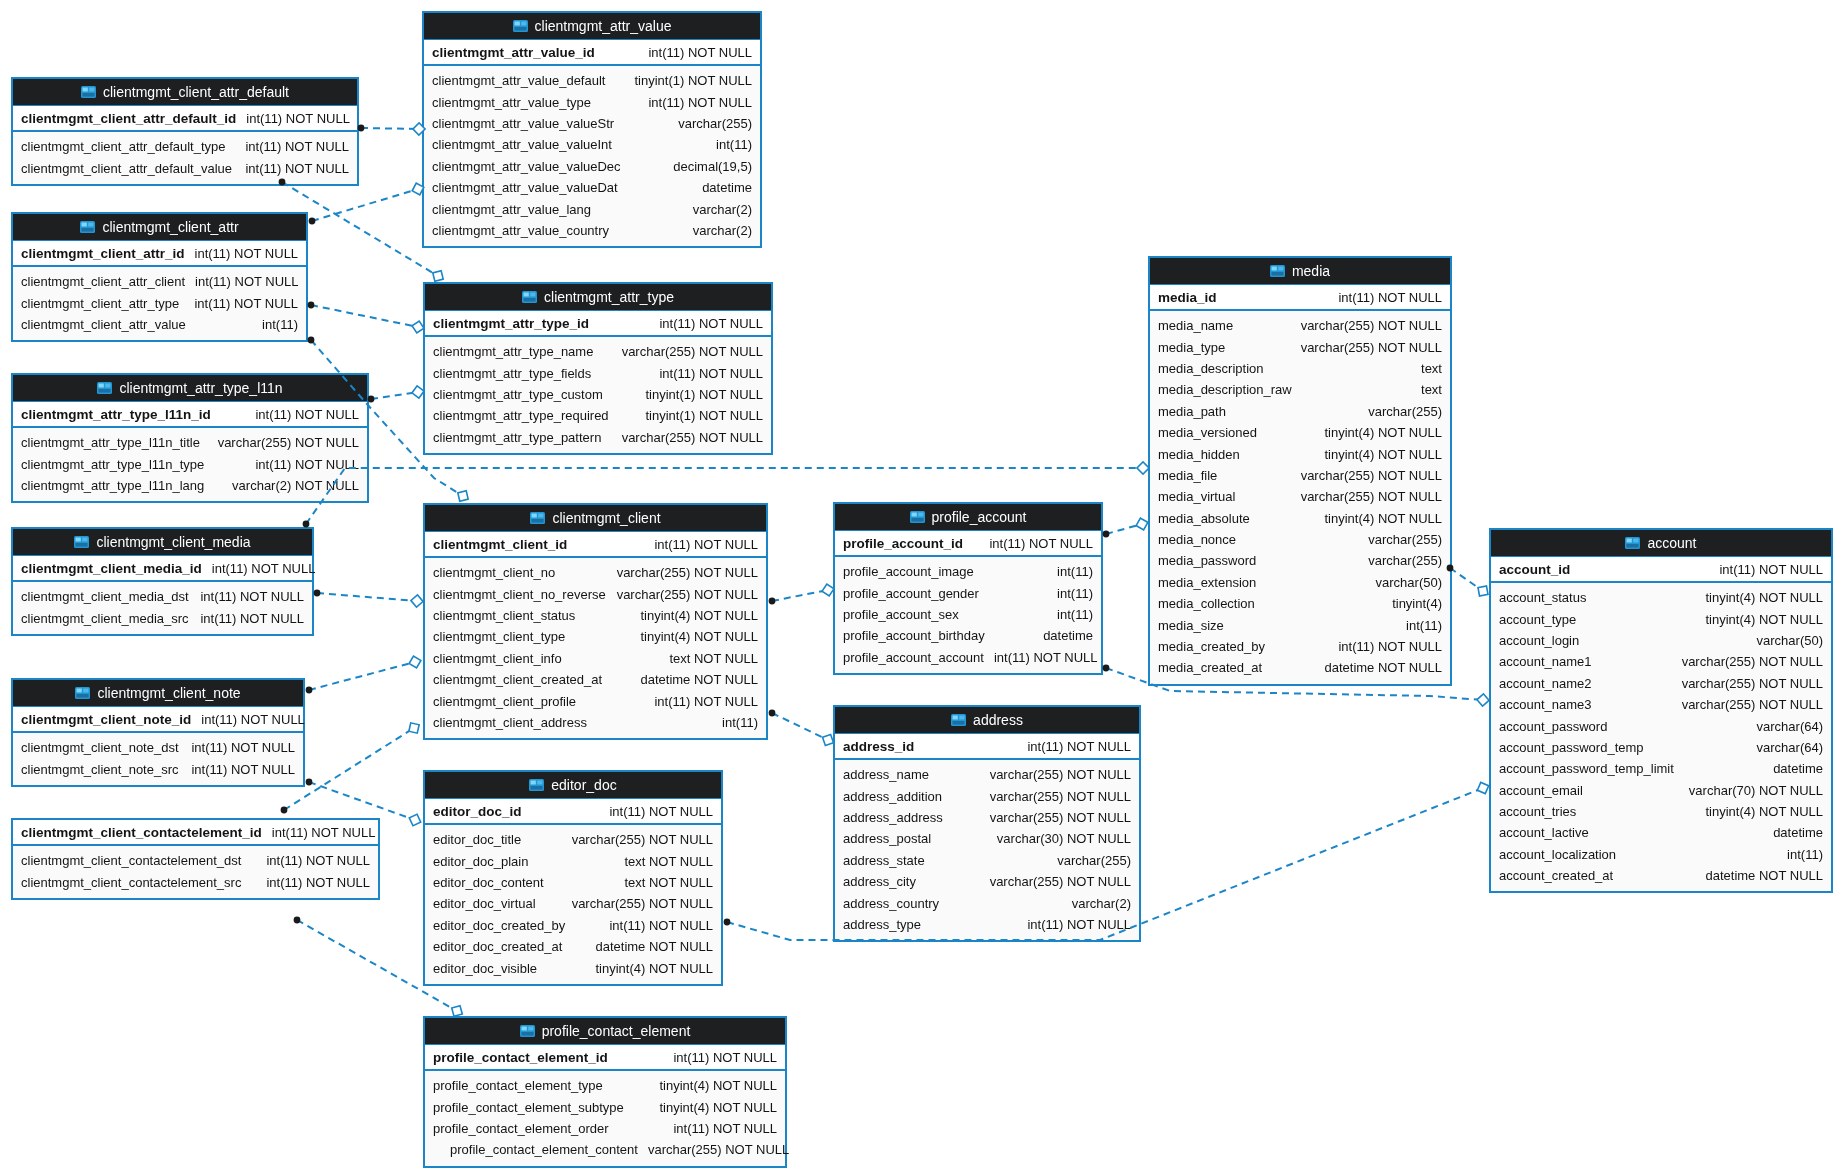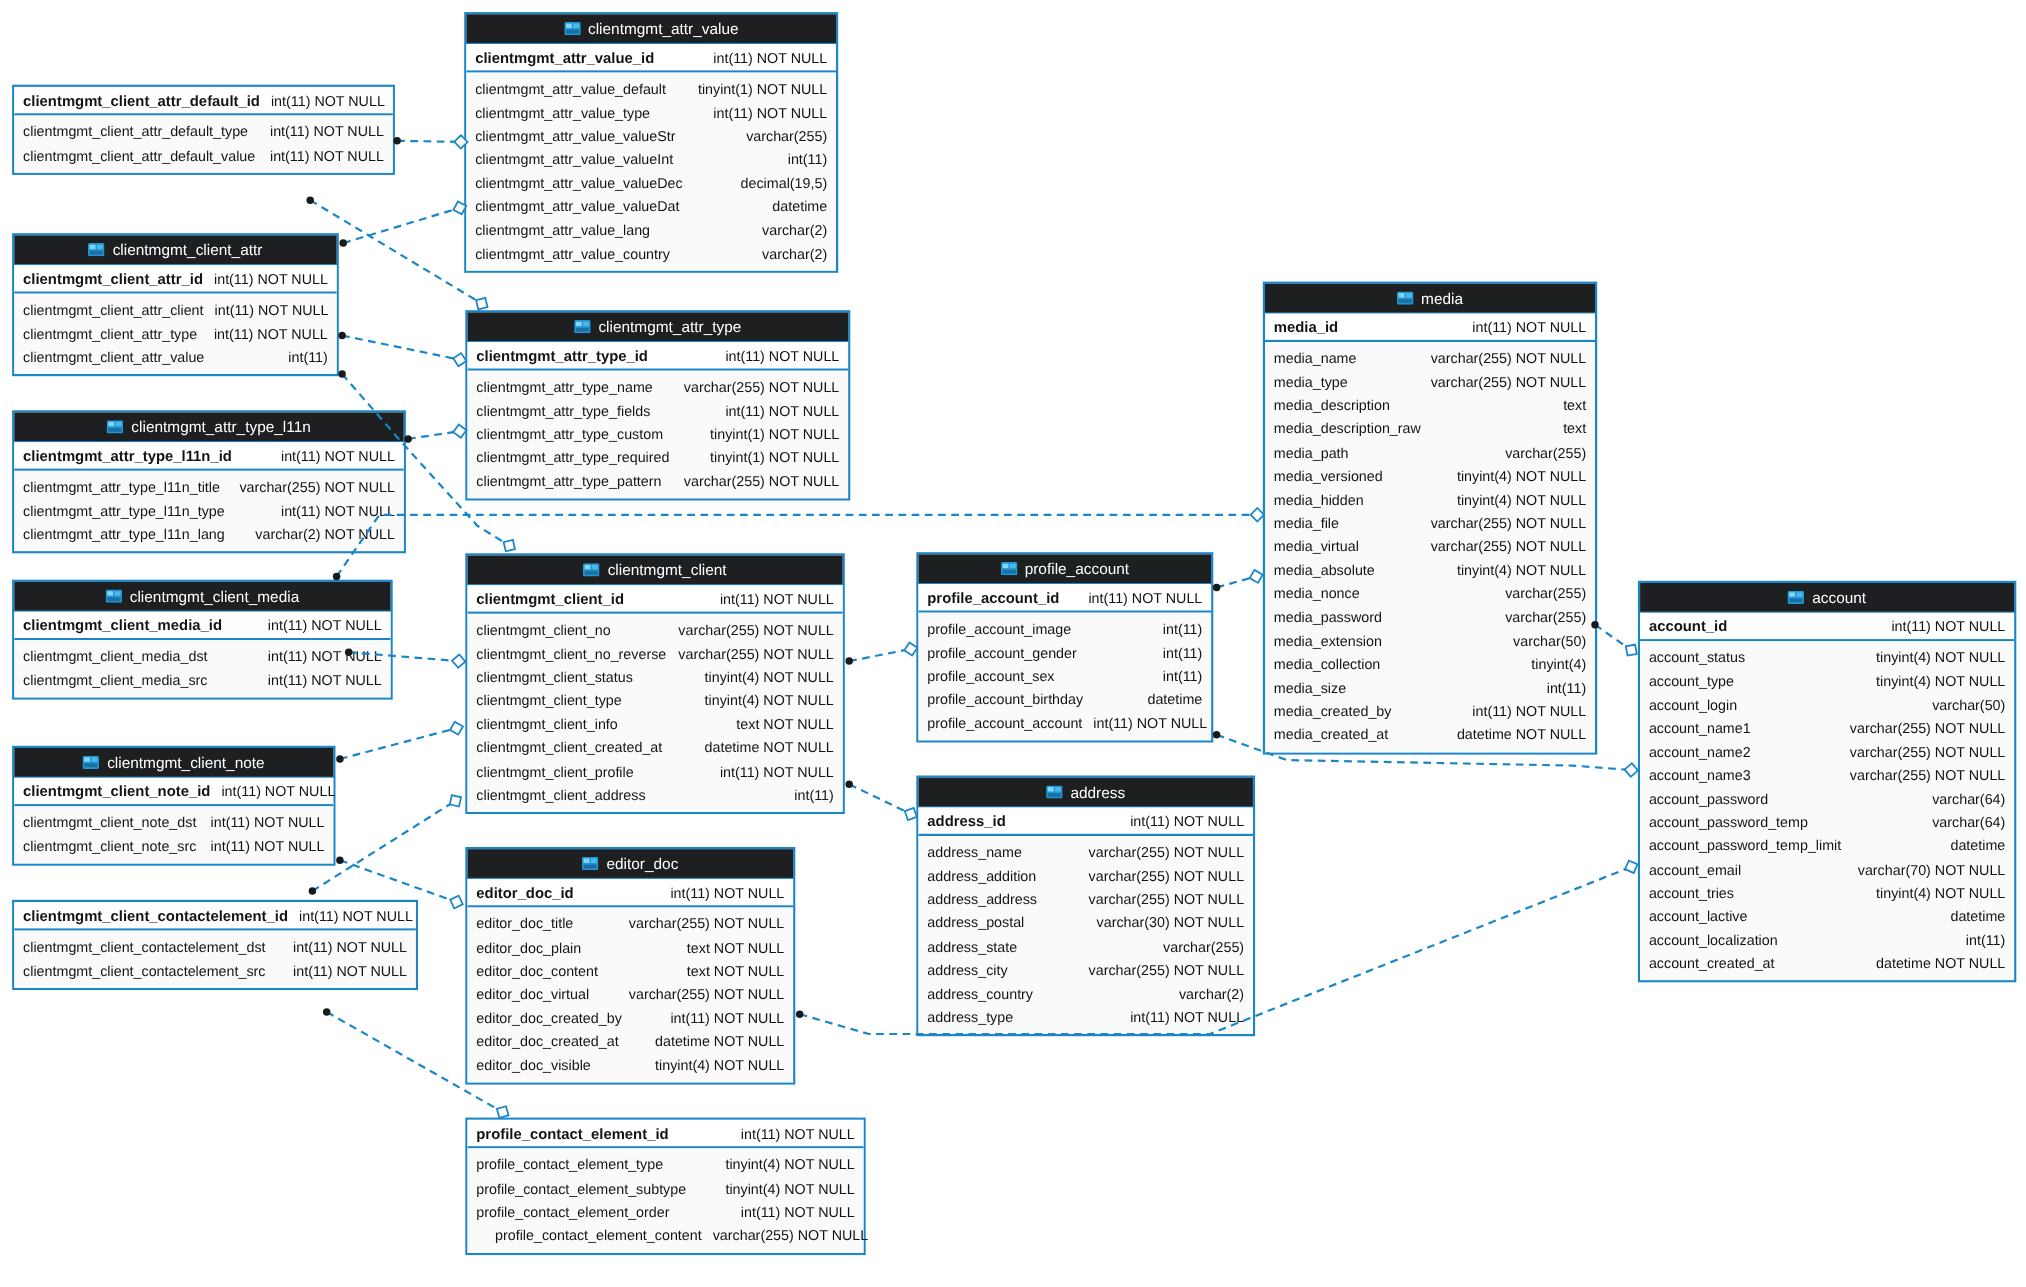--- a/index.html
+++ b/index.html
@@ -123,20 +123,31 @@
         <circle cx="1450" cy="568" r="3.4" fill="#1a1a1a"></circle>
         <rect x="-4.3" y="-4.3" width="8.6" height="8.6" fill="#ffffff" stroke="#1a86c8" stroke-width="1.6" transform="translate(1483,591) rotate(79.8753283446022)"></rect>
       </g>
       <g>
         <polyline points="727,922 790,940 1100,940 1483,788" fill="none" stroke="#1a86c8" stroke-width="2" stroke-dasharray="7 5"></polyline>
         <circle cx="727" cy="922" r="3.4" fill="#1a1a1a"></circle>
         <rect x="-4.3" y="-4.3" width="8.6" height="8.6" fill="#ffffff" stroke="#1a86c8" stroke-width="1.6" transform="translate(1483,788) rotate(23.353513379480475)"></rect>
       </g>
     </svg>
 <div class="er-table" style="left: 11px; top: 77px; width: 348px; border-color: rgb(26, 134, 200);">
+      <div class="thead" style="background: rgb(29, 31, 33); color: rgb(255, 255, 255); border-bottom-color: rgb(26, 134, 200);">
+        <span class="ticon">
+          <svg width="15" height="12" viewBox="0 0 15 12">
+            <rect x="0" y="0" width="15" height="12" rx="1.5" fill="#2196d3"></rect>
+            <rect x="1.5" y="1.5" width="5.3" height="4" fill="#7fd7fb"></rect>
+            <rect x="8.2" y="1.5" width="5.3" height="4" fill="#4db8ea"></rect>
+            <rect x="1.5" y="7" width="12" height="3.5" fill="#1b6fa3"></rect>
+          </svg>
+        </span>
+        <span>clientmgmt_client_attr_default</span>
+      </div>
       <div class="pkrow" style="border-bottom-color: rgb(26, 134, 200);">
         <span class="cname" style="color: rgb(20, 20, 20);">clientmgmt_client_attr_default_id</span>
         <span class="ctype" style="color: rgb(20, 20, 20);">int(11) NOT NULL</span>
       </div>
       <div class="rows" style="background: rgb(250, 250, 250);">
         <div class="crow">
           <span class="cname" style="color: rgb(20, 20, 20);">clientmgmt_client_attr_default_type</span>
           <span class="ctype" style="color: rgb(20, 20, 20);">int(11) NOT NULL</span>
         </div>
         <div class="crow">
@@ -200,21 +211,21 @@
         <div class="crow">
           <span class="cname" style="color: rgb(20, 20, 20);">clientmgmt_attr_type_l11n_type</span>
           <span class="ctype" style="color: rgb(20, 20, 20);">int(11) NOT NULL</span>
         </div>
         <div class="crow">
           <span class="cname" style="color: rgb(20, 20, 20);">clientmgmt_attr_type_l11n_lang</span>
           <span class="ctype" style="color: rgb(20, 20, 20);">varchar(2) NOT NULL</span>
         </div>
       </div>
     </div>
-    <div class="er-table" style="left: 11px; top: 527px; width: 346px; border-color: rgb(26, 134, 200);">
+    <div class="er-table" style="left: 11px; top: 527px; width: 303px; border-color: rgb(26, 134, 200);">
       <div class="thead" style="background: rgb(29, 31, 33); color: rgb(255, 255, 255); border-bottom-color: rgb(26, 134, 200);">
         <span class="ticon">
           <svg width="15" height="12" viewBox="0 0 15 12">
             <rect x="0" y="0" width="15" height="12" rx="1.5" fill="#2196d3"></rect>
             <rect x="1.5" y="1.5" width="5.3" height="4" fill="#7fd7fb"></rect>
             <rect x="8.2" y="1.5" width="5.3" height="4" fill="#4db8ea"></rect>
             <rect x="1.5" y="7" width="12" height="3.5" fill="#1b6fa3"></rect>
           </svg>
         </span>
         <span>clientmgmt_client_media</span>
@@ -459,20 +470,31 @@
           <span class="cname" style="color: rgb(20, 20, 20);">editor_doc_created_at</span>
           <span class="ctype" style="color: rgb(20, 20, 20);">datetime NOT NULL</span>
         </div>
         <div class="crow">
           <span class="cname" style="color: rgb(20, 20, 20);">editor_doc_visible</span>
           <span class="ctype" style="color: rgb(20, 20, 20);">tinyint(4) NOT NULL</span>
         </div>
       </div>
     </div>
     <div class="er-table" style="left: 423px; top: 1016px; width: 364px; border-color: rgb(26, 134, 200);">
+      <div class="thead" style="background: rgb(29, 31, 33); color: rgb(255, 255, 255); border-bottom-color: rgb(26, 134, 200);">
+        <span class="ticon">
+          <svg width="15" height="12" viewBox="0 0 15 12">
+            <rect x="0" y="0" width="15" height="12" rx="1.5" fill="#2196d3"></rect>
+            <rect x="1.5" y="1.5" width="5.3" height="4" fill="#7fd7fb"></rect>
+            <rect x="8.2" y="1.5" width="5.3" height="4" fill="#4db8ea"></rect>
+            <rect x="1.5" y="7" width="12" height="3.5" fill="#1b6fa3"></rect>
+          </svg>
+        </span>
+        <span>profile_contact_element</span>
+      </div>
       <div class="pkrow" style="border-bottom-color: rgb(26, 134, 200);">
         <span class="cname" style="color: rgb(20, 20, 20);">profile_contact_element_id</span>
         <span class="ctype" style="color: rgb(20, 20, 20);">int(11) NOT NULL</span>
       </div>
       <div class="rows" style="background: rgb(250, 250, 250); text-align: center;">
         <div class="crow">
           <span class="cname" style="color: rgb(20, 20, 20);">profile_contact_element_type</span>
           <span class="ctype" style="color: rgb(20, 20, 20);">tinyint(4) NOT NULL</span>
         </div>
         <div class="crow">

